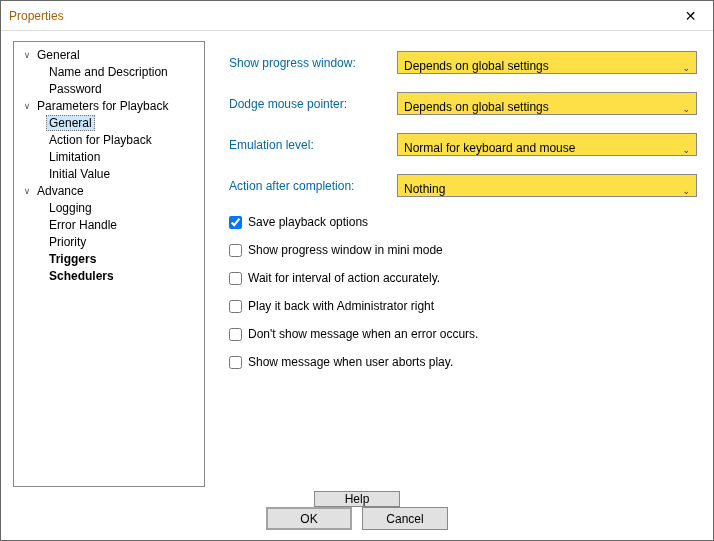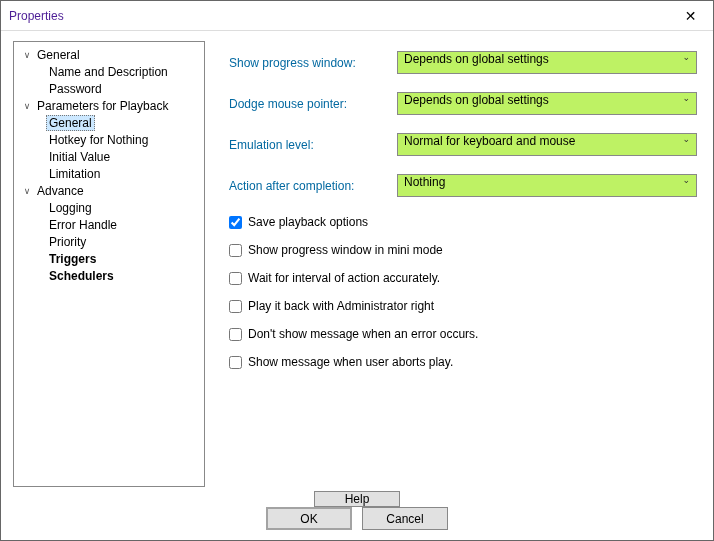--- a/index.html
+++ b/index.html
@@ -14,21 +14,21 @@
 }
 .titlebar {
   height: 30px;
   display: flex;
   align-items: center;
   justify-content: space-between;
   padding-left: 8px;
   border-bottom: 1px solid #ddd;
   background: #fff;
 }
-.titlebar .title { font-size: 12px; color: #4c1d95; }
+.titlebar .title { font-size: 12px; color: #a16207; }
 .titlebar .close {
   width: 45px;
   height: 30px;
   display: flex;
   align-items: center;
   justify-content: center;
   font-size: 14px;
   cursor: default;
 }
 .dialog-body {
@@ -78,24 +78,24 @@
   align-items: center;
   margin-bottom: 18px;
 }
 .form-label {
   width: 168px;
   color: #0369a1;
 }
 .form-select {
   flex: 1;
   height: 23px;
-  background: #bef264;
+  background: #fde047;
   border: 1px solid #888;
   display: flex;
-  align-items: flex-start;
+  align-items: flex-end;
   justify-content: space-between;
   padding: 0 6px;
 }
 .form-select .caret { font-size: 9px; color: #333; }
 .checks { }
 .check-row {
   display: flex;
   align-items: center;
   margin-bottom: 14px;
 }
@@ -150,27 +150,27 @@
         <span class="label">Password</span>
       </div>
       <div class="tree-row level0">
         <span class="twisty">∨</span>
         <span class="label">Parameters for Playback</span>
       </div>
       <div class="tree-row level1 selected">
         <span class="label">General</span>
       </div>
       <div class="tree-row level1">
-        <span class="label">Hotkey for Nothing</span>
+        <span class="label">Action for Playback</span>
+      </div>
+      <div class="tree-row level1">
+        <span class="label">Limitation</span>
       </div>
       <div class="tree-row level1">
         <span class="label">Initial Value</span>
-      </div>
-      <div class="tree-row level1">
-        <span class="label">Limitation</span>
       </div>
       <div class="tree-row level0">
         <span class="twisty">∨</span>
         <span class="label">Advance</span>
       </div>
       <div class="tree-row level1">
         <span class="label">Logging</span>
       </div>
       <div class="tree-row level1">
         <span class="label">Error Handle</span>

